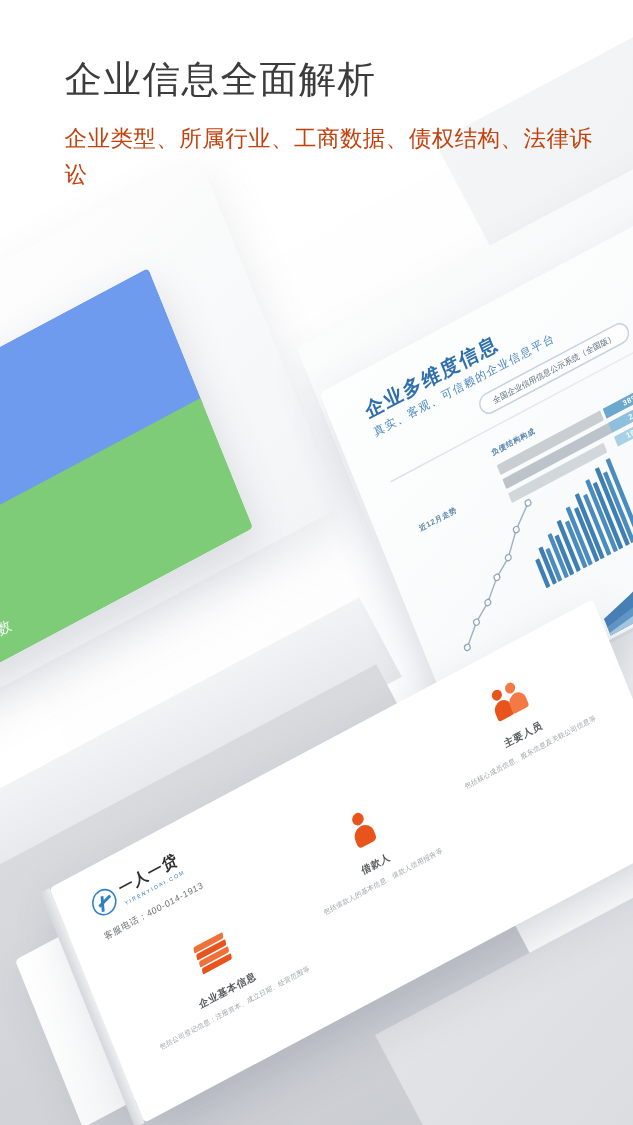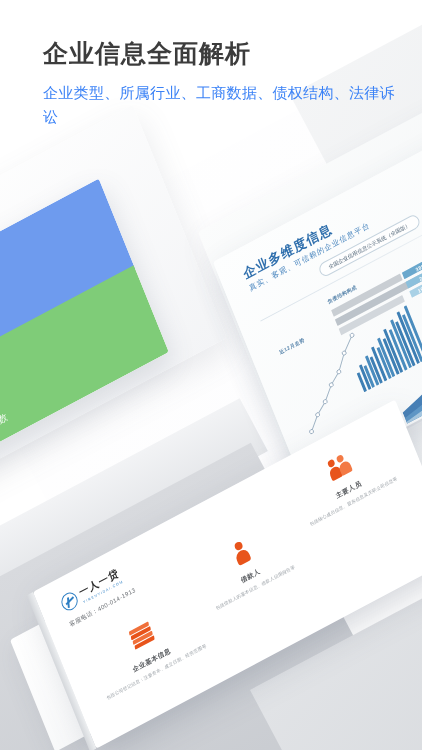--- a/index.html
+++ b/index.html
@@ -44,25 +44,25 @@
     width:620px; height:430px;
     background:linear-gradient(150deg,#ffffff 0%,#fdfdfe 55%,#f7f8f9 100%);
     transform:rotate(-28deg); transform-origin:0 0;
   }
 
   
   .headline{
     position:absolute; left:43px; top:40px; width:370px; z-index:40;
   }
   .headline h1{
-    font-size:25px; font-weight:bold; color:#3c3c3c;
+    font-size:25px; font-weight:normal; color:#3c3c3c;
     letter-spacing:1px; line-height:1.1; white-space:nowrap;
   }
   .headline .sub{
-    margin-top:13px; font-size:15px; color:#3b82f6;
+    margin-top:13px; font-size:15px; color:#c2410c;
     line-height:1.65; letter-spacing:0.3px; max-width:360px;
   }
 
   
   .tilt{
     position:absolute;
     transform-origin:0 0;
     background:#ffffff;
   }
 

